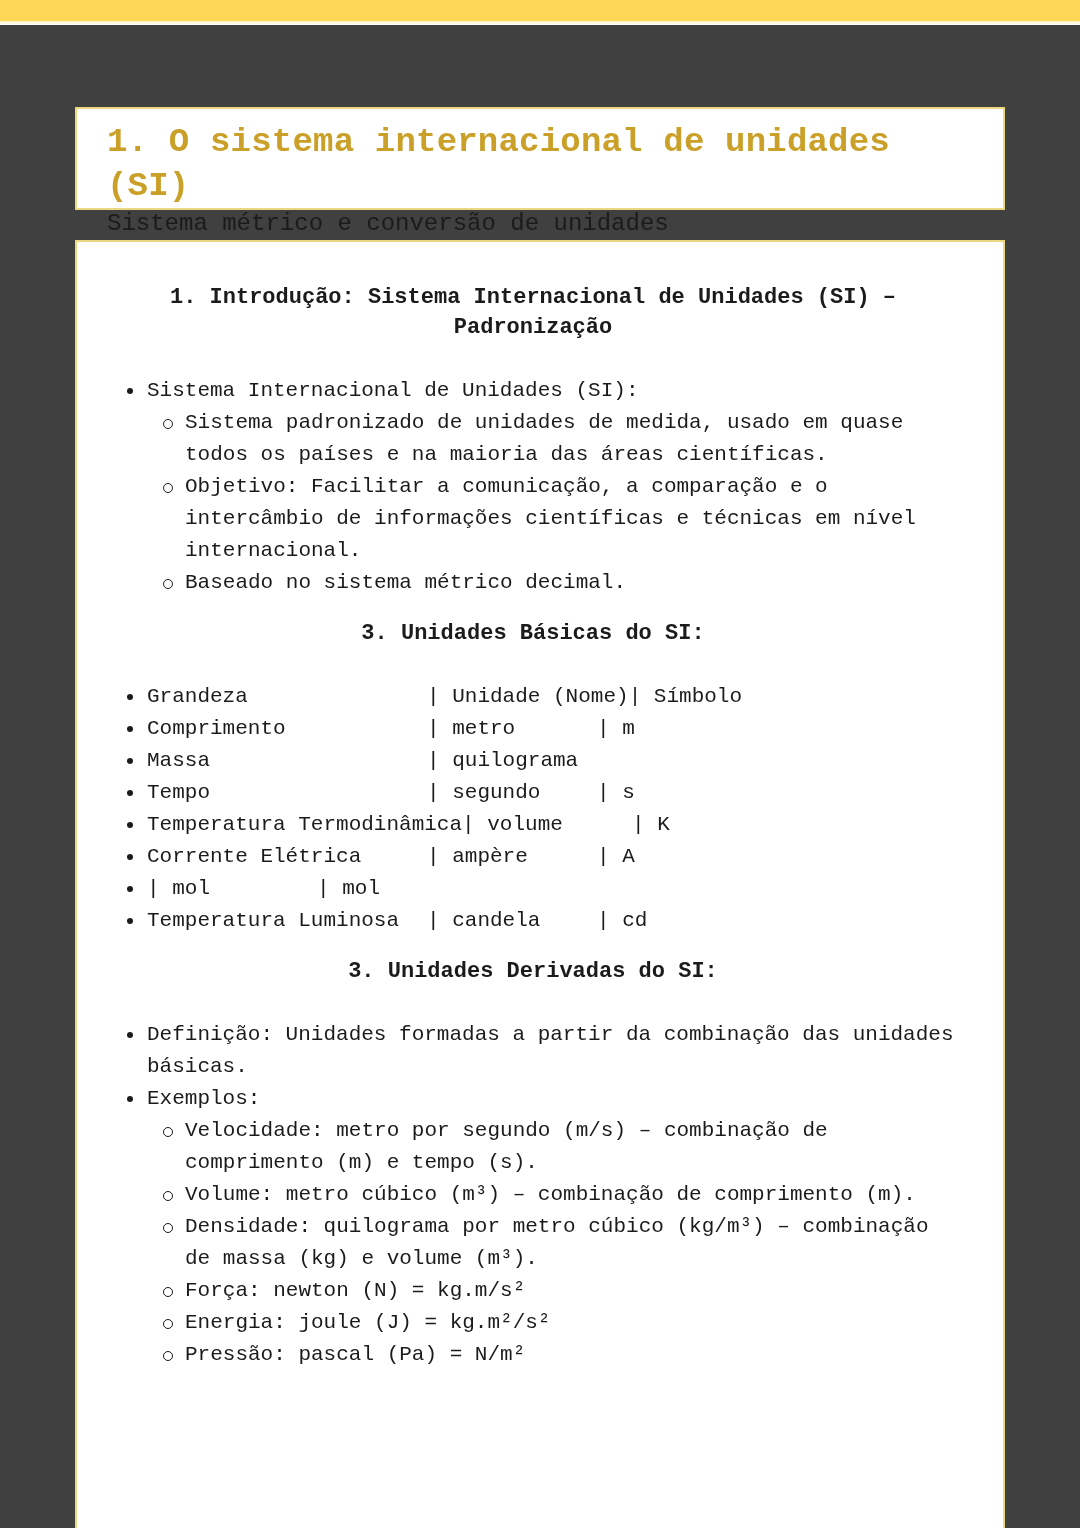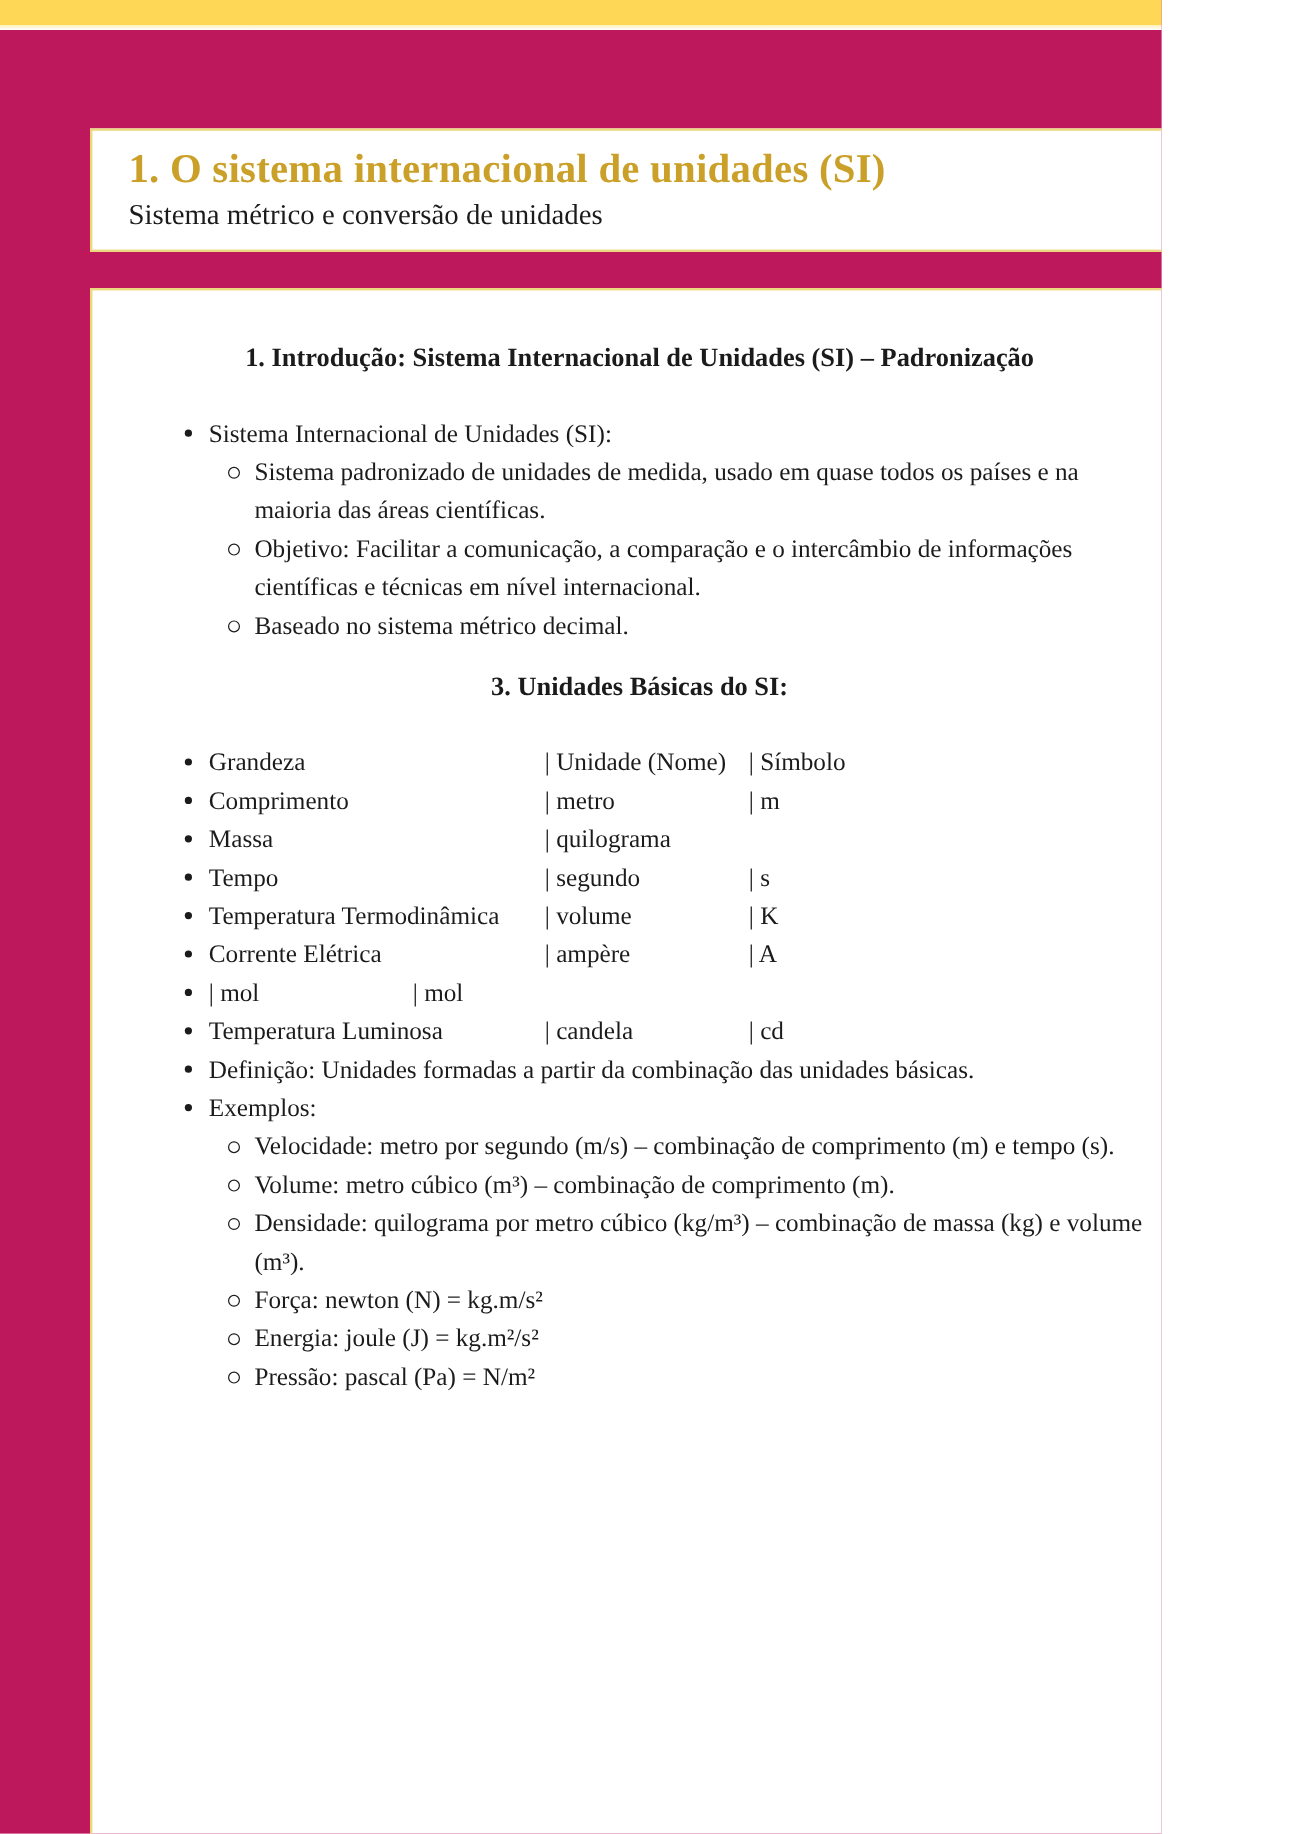--- a/index.html
+++ b/index.html
@@ -10,21 +10,21 @@
     --text:#1B1B1B;
   }
   *{box-sizing:border-box;}
   html,body{margin:0;padding:0;}
   body{
     width:1080px;height:1528px;
     background:#ffffff;
     font-family:"Liberation Serif", serif;
     color:var(--text);
   }
-  .page{position:relative;width:968px;height:1528px;overflow:hidden;background:#be185d;}
+  .page{position:relative;width:1080px;height:1528px;overflow:hidden;background:#404040;font-family:Liberation Mono, monospace;}
 
   .top-bar{
     position:absolute;left:0;top:0;width:1080px;height:25px;
     background:linear-gradient(to bottom, var(--top-bar) 0px, var(--top-bar) 21px, var(--top-bar-fade) 21px, #ffffff 25px);
   }
 
   .title-box{
     position:absolute;left:75px;top:107px;width:930px;height:103px;
     border:2px solid var(--box-border);
     background:#fff;
@@ -50,21 +50,21 @@
   }
 
   .section-heading{
     margin:20px 0 32px 0;
     font-size:22px;line-height:30px;font-weight:bold;text-align:center;
   }
   .section-heading.first{margin-top:0;}
 
   ul{list-style:none;margin:0;padding:0;}
   ul.l1{padding-left:38px;font-size:21px;line-height:32px;margin:0;}
-  ul.l1 > li{position:relative;margin-left:27px;}
+  ul.l1 > li{position:relative;}
   ul.l1 > li::before{
     content:"";position:absolute;left:-20px;top:13px;
     width:6px;height:6px;border-radius:50%;background:var(--text);
   }
   ul.l2{padding-left:38px;}
   ul.l2 > li{position:relative;}
   ul.l2 > li::before{
     content:"";position:absolute;left:-22px;top:12px;
     width:8px;height:8px;border:1.5px solid var(--text);border-radius:50%;
     background:transparent;
@@ -144,20 +144,21 @@
         <span class="c2">| mol</span>
         <span class="c3">| mol</span>
       </li>
       <li class="trow">
         <span class="c1">Temperatura Luminosa</span>
         <span class="c2">| candela</span>
         <span class="c3">| cd</span>
       </li>
     </ul>
 
+    <h2 class="section-heading">3. Unidades Derivadas do SI:</h2>
 
     <ul class="l1">
       <li>
         <span>Definição: Unidades formadas a partir da combinação das unidades básicas.</span>
       </li>
       <li>
         <span>Exemplos:</span>
         <ul class="l2">
           <li>
             <span>Velocidade: metro por segundo (m/s) – combinação de comprimento (m) e tempo (s).</span>

